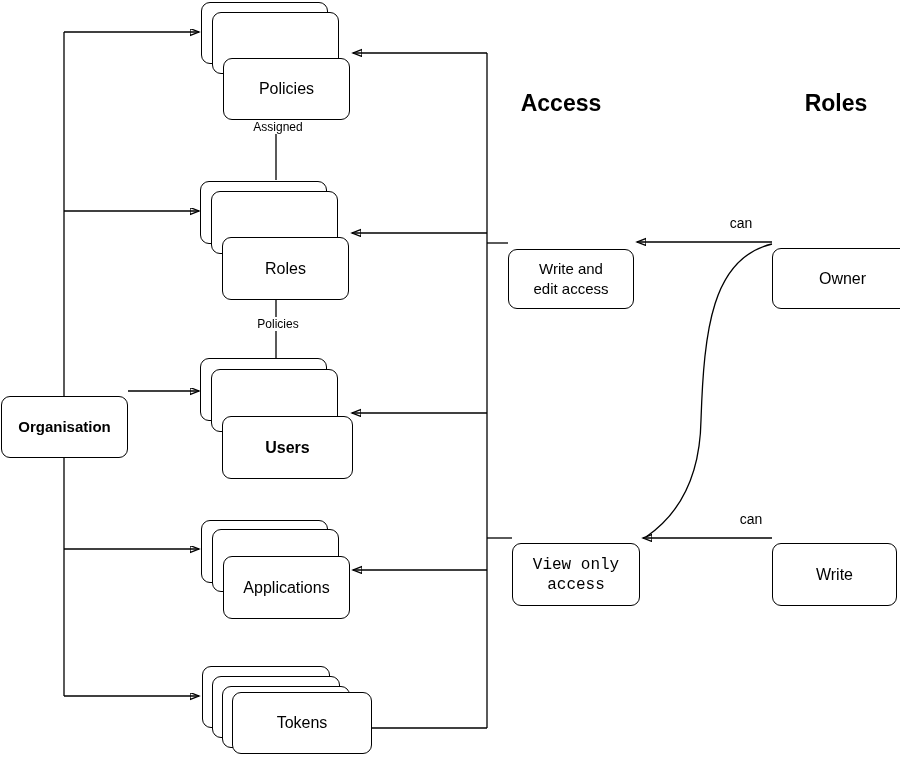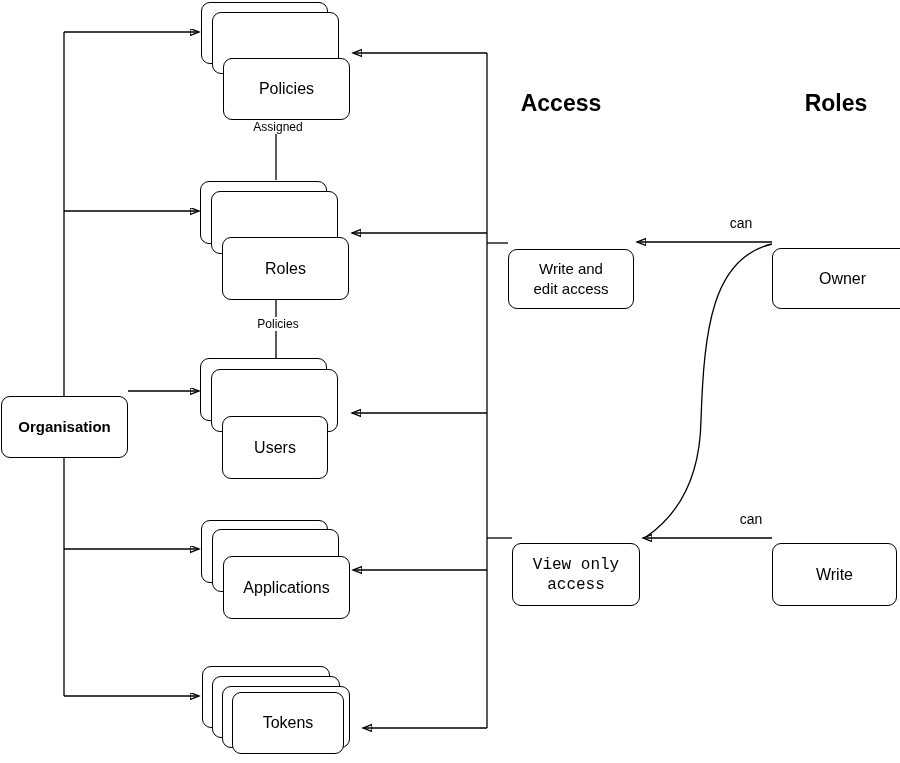--- a/index.html
+++ b/index.html
@@ -114,34 +114,34 @@
   </div>
 
   <div class="layer" style="left:200px; top:181px; width:127px; height:63px;"></div>
   <div class="layer" style="left:211px; top:191px; width:127px; height:63px;"></div>
   <div class="node" style="left:222px; top:201px; width:127px; height:63px;">
     <span>Roles</span>
   </div>
 
   <div class="layer" style="left:200px; top:358px; width:127px; height:63px;"></div>
   <div class="layer" style="left:211px; top:369px; width:127px; height:63px;"></div>
-  <div class="node" style="left:222px; top:380px; width:106px; height:63px;">
+  <div class="node" style="left:222px; top:380px; width:131px; height:63px;font-weight:bold;">
     <span>Users</span>
   </div>
 
   <div class="layer" style="left:201px; top:520px; width:127px; height:63px;"></div>
   <div class="layer" style="left:212px; top:529px; width:127px; height:63px;"></div>
   <div class="node" style="left:223px; top:520px; width:127px; height:63px;">
     <span>Applications</span>
   </div>
 
   <div class="layer" style="left:202px; top:666px; width:128px; height:62px;"></div>
   <div class="layer" style="left:212px; top:676px; width:128px; height:62px;"></div>
   <div class="layer" style="left:222px; top:686px; width:128px; height:62px;"></div>
-  <div class="node" style="left:232px; top:656px; width:112px; height:62px;">
+  <div class="node" style="left:232px; top:656px; width:140px; height:62px;">
     <span>Tokens</span>
   </div>
 
   <div class="node bold small-text" style="left:1px; top:360px; width:127px; height:62px;">
     <span>Organisation</span>
   </div>
 
   <div class="node small-text" style="left:508px; top:213px; width:126px; height:60px;">
     <span>Write and edit access</span>
   </div>

